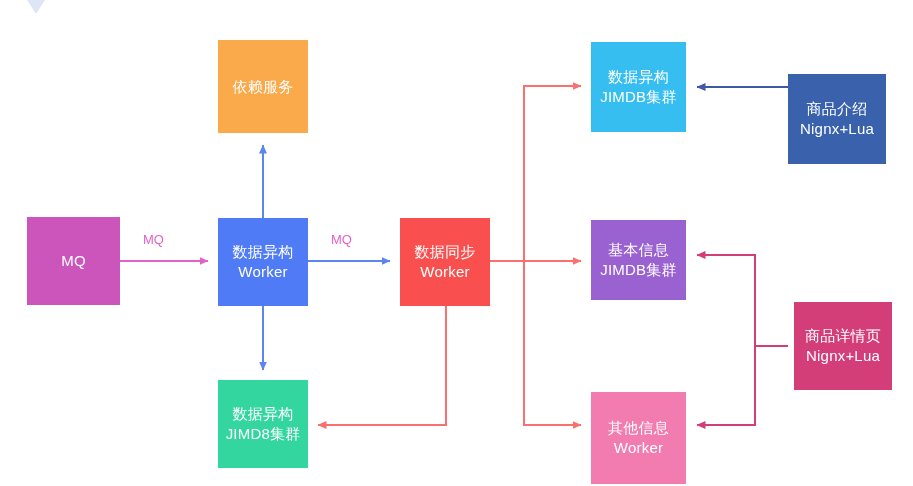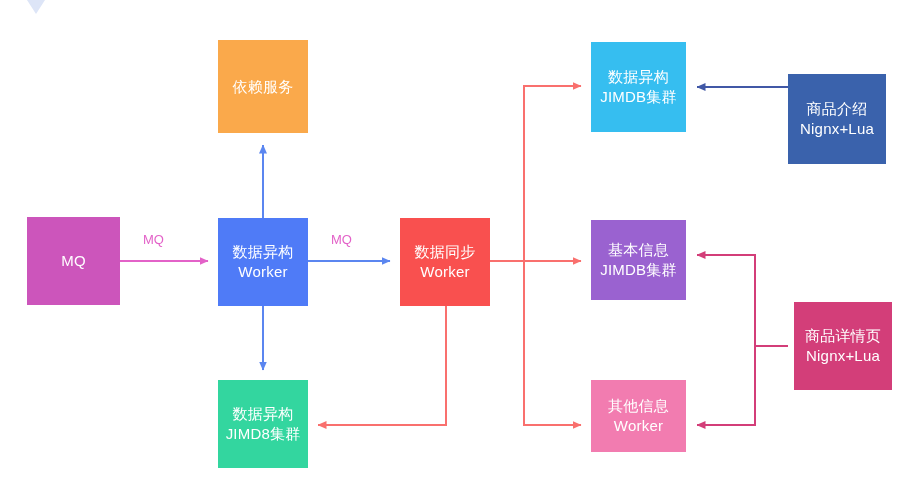--- a/index.html
+++ b/index.html
@@ -156,21 +156,21 @@
   <div class="node" style="left:591px; top:42px; width:95px; height:90px; background:#36BEF0;">
     <span class="line1">数据异构</span>
     <span class="line2">JIMDB集群</span>
   </div>
 
   <div class="node" style="left:591px; top:220px; width:95px; height:80px; background:#9A62D0;text-align:center;">
     <span class="line1">基本信息</span>
     <span class="line2">JIMDB集群</span>
   </div>
 
-  <div class="node" style="left:591px; top:380px; width:95px; height:72px; background:#F27CB0;text-align:center;">
+  <div class="node" style="left:591px; top:392px; width:95px; height:92px; background:#F27CB0;text-align:center;">
     <span class="line1">其他信息</span>
     <span class="line2">Worker</span>
   </div>
 
   <div class="node" style="left:788px; top:42px; width:98px; height:90px; background:#3A62AC;margin-top:32px;">
     <span class="line1">商品介绍</span>
     <span class="line2">Nignx+Lua</span>
   </div>
 
   <div class="node" style="left:788px; top:302px; width:98px; height:88px; background:#D33E79;margin-left:6px;">

